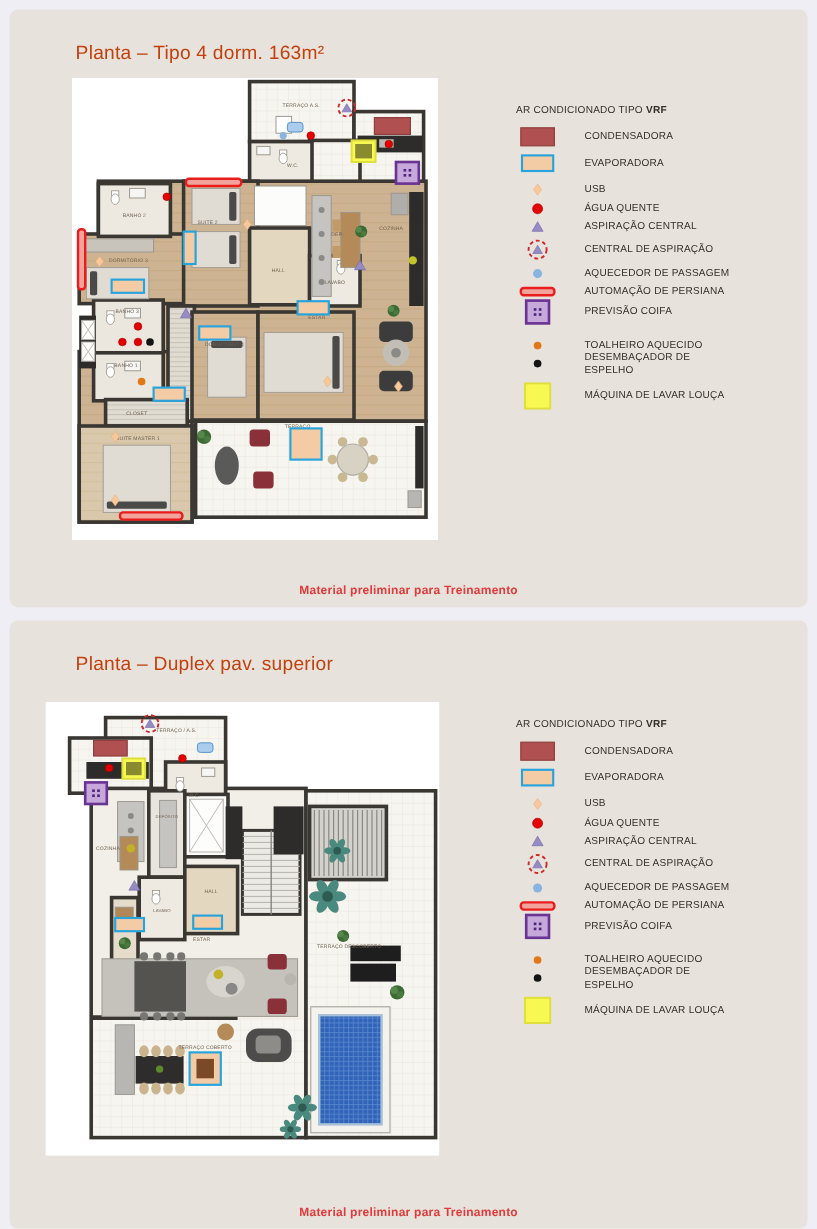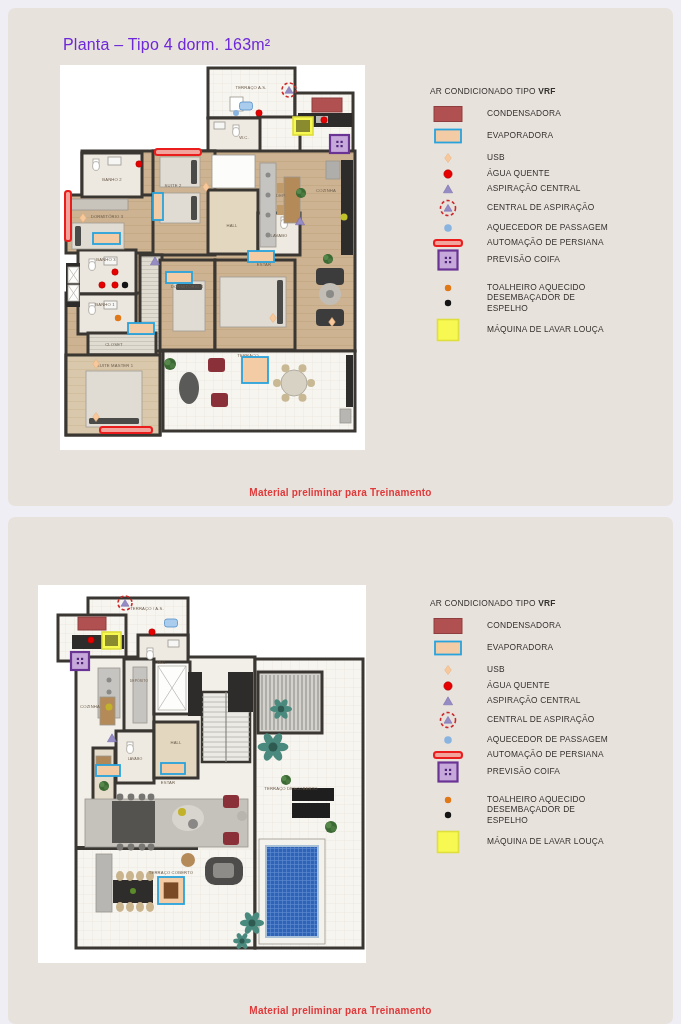--- a/index.html
+++ b/index.html
@@ -1,18 +1,18 @@
 <!DOCTYPE html>
 <html><head>
 <meta charset="utf-8">
 <style>
   html,body{margin:0;padding:0;}
   body{width:681px;height:1024px;background:#f0eef5;font-family:"Liberation Sans",sans-serif;position:relative;overflow:hidden;}
   .slide{position:absolute;left:8px;width:665px;background:#e8e2dd;border-radius:7px;}
-  .title{position:absolute;left:55px;top:28px;font-size:16px;color:#6d28d9;letter-spacing:0.2px;}
+  .title{position:absolute;left:55px;top:28px;font-size:16px;color:#c2410c;letter-spacing:0.2px;}
   .planbox{position:absolute;background:#ffffff;}
   .planbox svg{width:100%;height:100%;display:block;}
   .legend{position:absolute;width:268px;margin-left:28px;}
   .lheader{position:absolute;top:0;left:2px;font-size:8.4px;color:#33302c;letter-spacing:0.2px;}
   .lheader b{font-weight:bold;}
   .lrow{position:absolute;left:2px;width:264px;display:flex;align-items:center;gap:21px;}
   .lrow svg{flex:0 0 auto;}
   .llabel{font-size:8.4px;color:#33302c;letter-spacing:0.2px;line-height:1.35;}
   .footer{position:absolute;left:0;right:0;bottom:8px;text-align:center;font-size:10px;font-weight:bold;color:#e03a3a;letter-spacing:0.2px;}
 </style>
@@ -271,20 +271,21 @@
         <svg width="36" height="24" viewBox="-18 -12 36 24">
           <rect x="-10.5" y="-10.5" width="21" height="21" fill="#f8f852" stroke="#dede3c" stroke-width="1.6"></rect>
         </svg>
         <div class="llabel">MÁQUINA DE LAVAR LOUÇA</div>
       </div>
     </div>
   <div class="footer">Material preliminar para Treinamento</div>
 </div>
 
 <div class="slide" style="top:517px;height:507px;">
+  <div class="title">Planta – Duplex pav. superior</div>
   <div class="planbox" style="left:30px;top:68px;width:328px;height:378px;">
     <svg preserveAspectRatio="xMidYMid meet" viewBox="0 0 328 372">
         <defs>
           <pattern id="p1-tile" width="9" height="9" patternUnits="userSpaceOnUse">
             <rect x="0" y="0" width="9" height="9" fill="#f7f5f0"></rect>
             <path d="M9 0H0V9" fill="none" stroke="#e7e3da" stroke-width="0.7"></path>
           </pattern>
           <pattern id="p1-wood" width="8" height="8" patternUnits="userSpaceOnUse">
             <rect x="0" y="0" width="8" height="8" fill="#cdb391"></rect>
             <path d="M0 0.5H8" fill="none" stroke="#c0a47e" stroke-width="0.6"></path>

